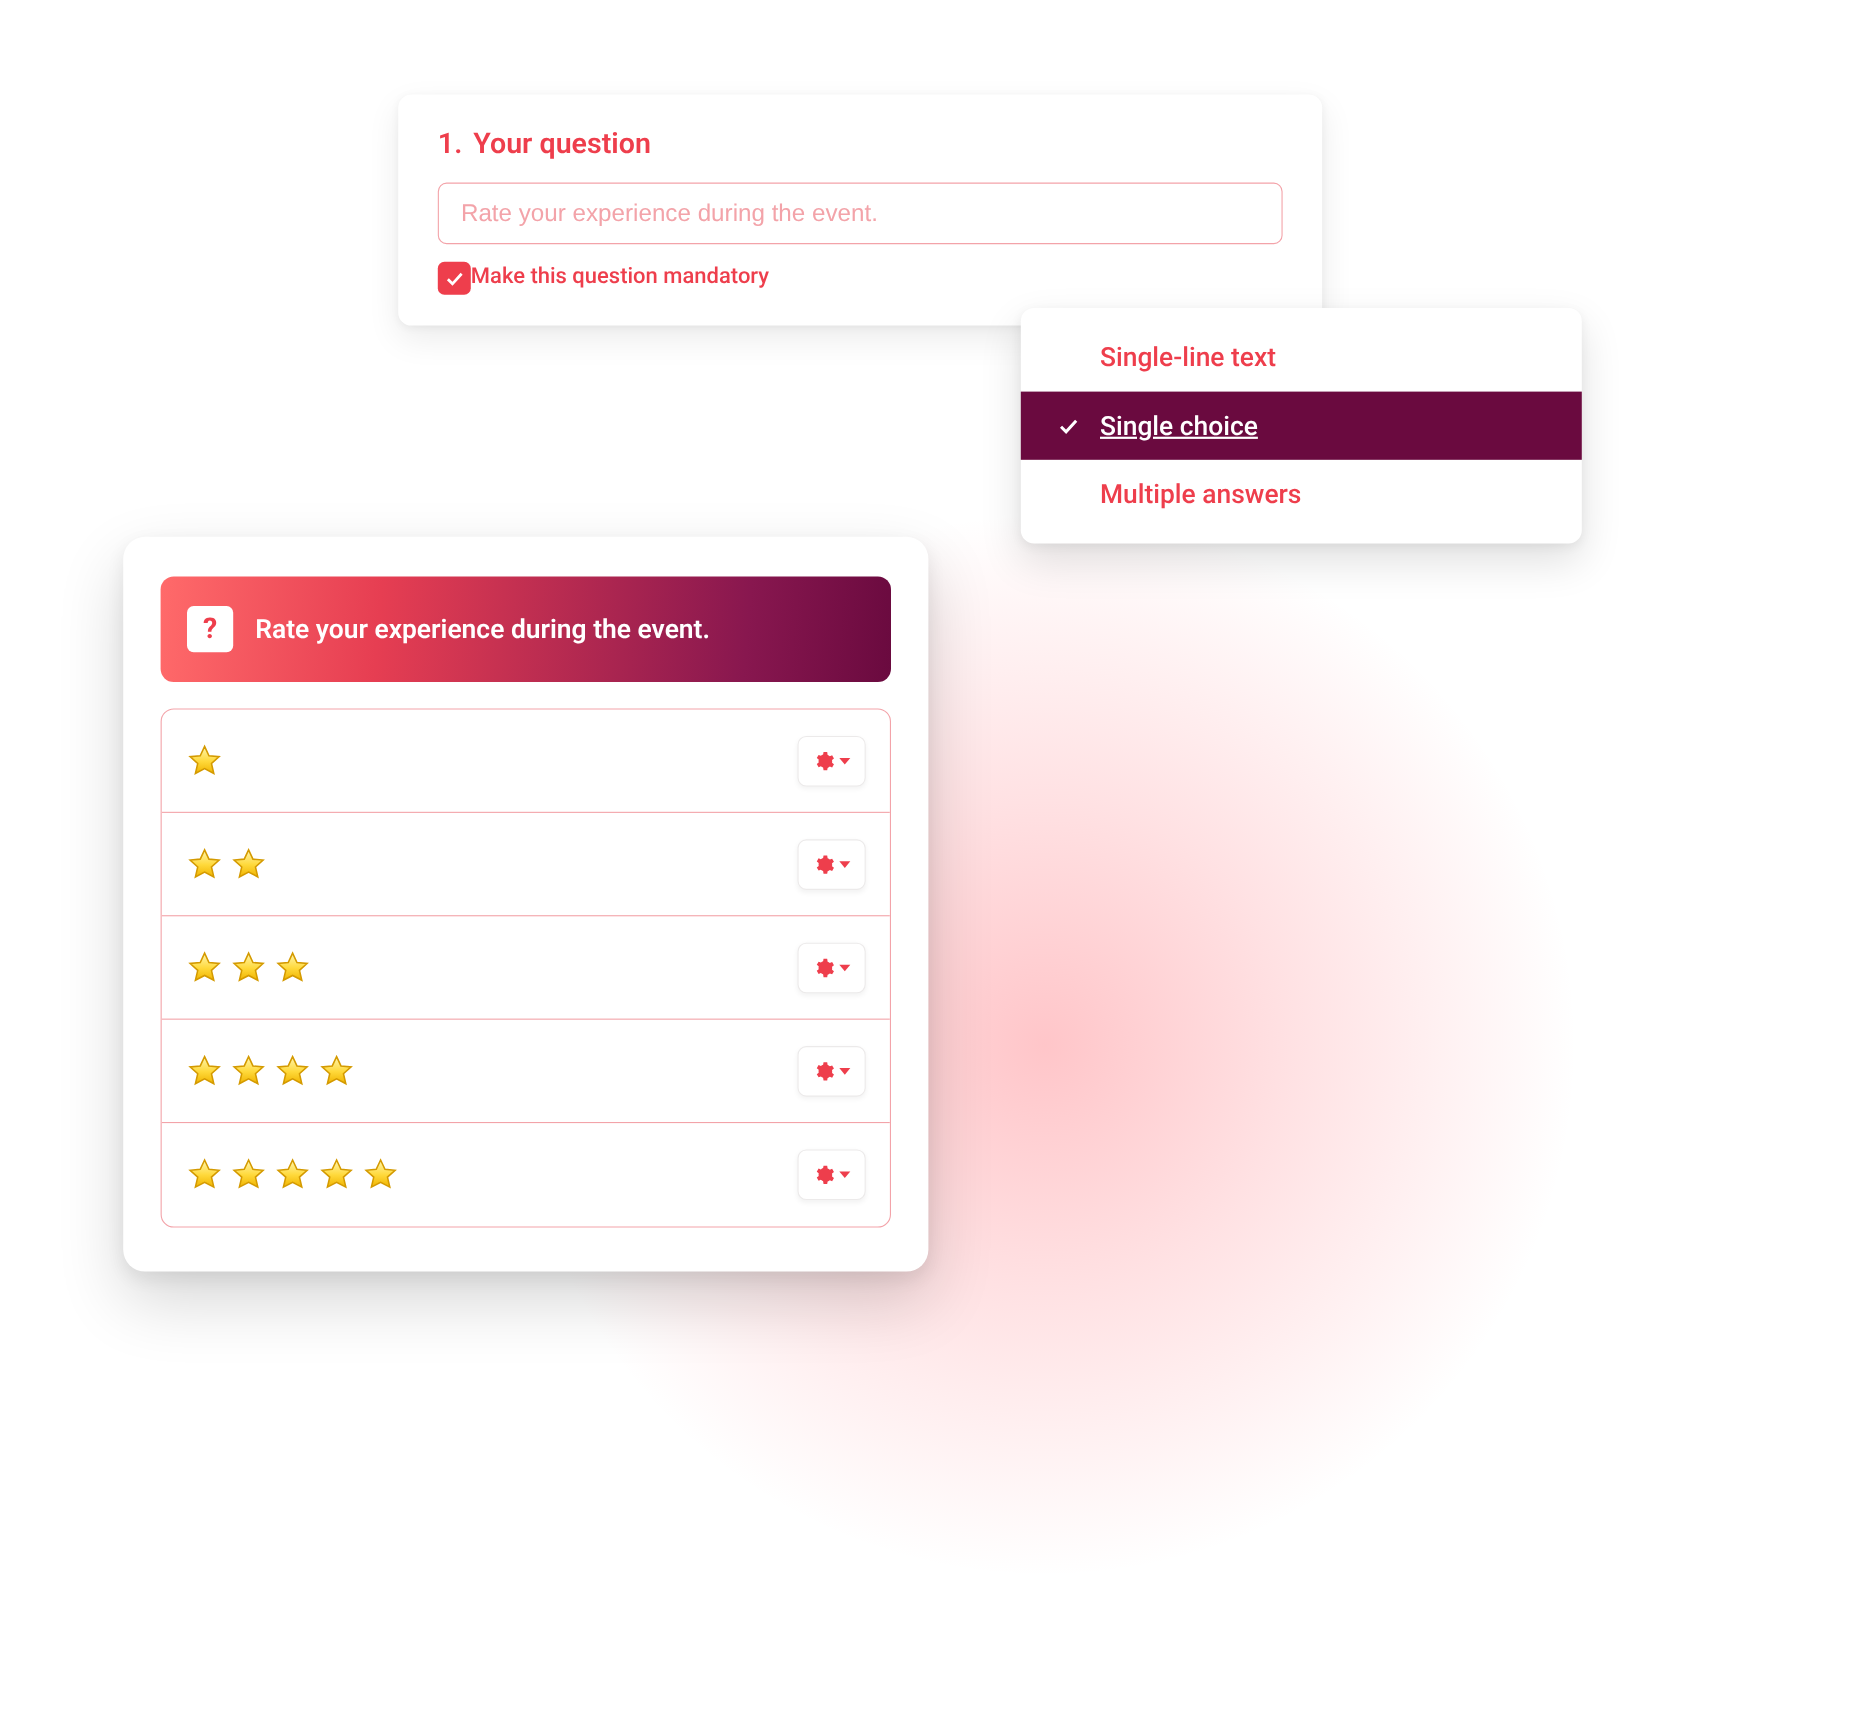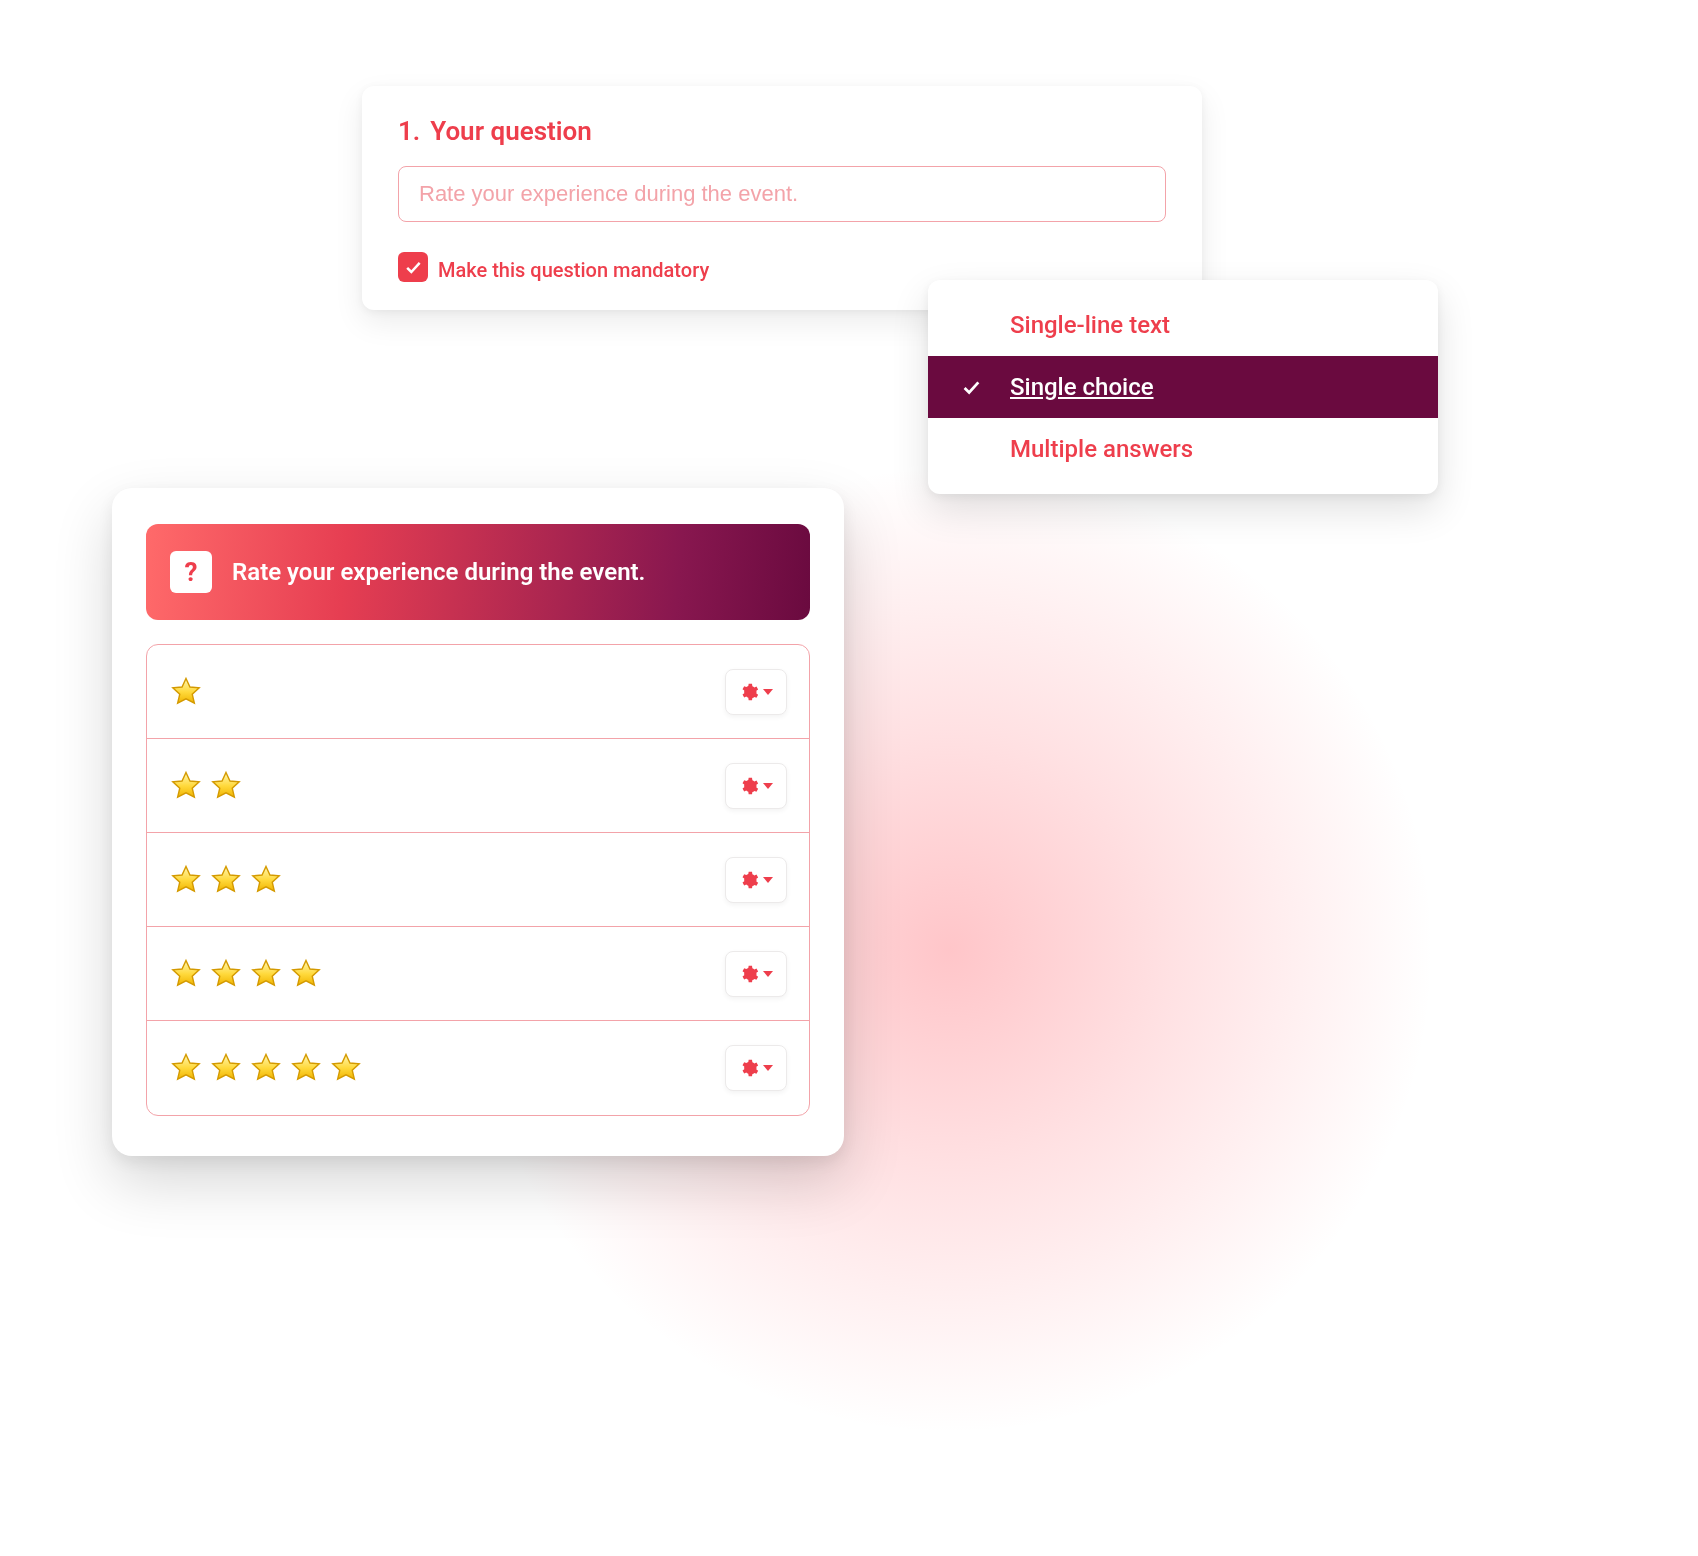--- a/index.html
+++ b/index.html
@@ -50,23 +50,23 @@
       border-radius: 8px;
       padding: 0 20px;
       font-size: 22px;
       color: #f3a3a9;
       background: #fff;
       outline: none;
     }
     .editor-input::placeholder { color: #f3a3a9; }
     .mandatory-row {
       display: flex;
-      align-items: flex-end;
-      gap: 10px;
-      margin-top: 30px;
+      align-items: flex-start;
+      gap: 0;
+      margin-top: 16px;
     }
     .checkbox {
       width: 30px; height: 30px;
       border-radius: 6px;
       background: #ee3e4c;
       display: flex; align-items: center; justify-content: center;
       cursor: pointer;
     }
     .checkbox svg { width: 20px; height: 20px; stroke: #fff; stroke-width: 3; fill: none; }
     .mandatory-label {
@@ -83,21 +83,21 @@
       background: #fff;
       border-radius: 12px;
       box-shadow: 0 16px 38px rgba(0,0,0,0.12), 0 3px 10px rgba(0,0,0,0.06);
       padding: 14px 0;
       z-index: 3;
     }
     .type-item {
       height: 62px;
       display: flex;
       align-items: center;
-      gap: 26px;
+      gap: 16px;
       padding: 0 30px 0 30px;
       font-size: 24px;
       font-weight: 500;
       color: #ee3e4c;
       cursor: pointer;
     }
     .type-item .check-slot {
       width: 26px; height: 26px;
       display: flex; align-items: center; justify-content: center;
       flex: 0 0 26px;

